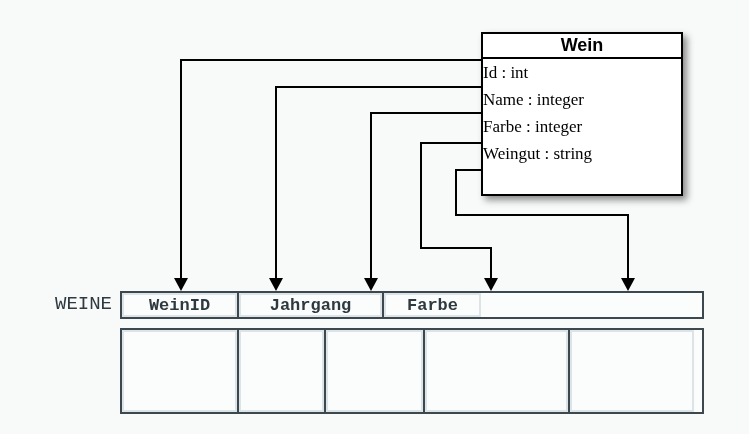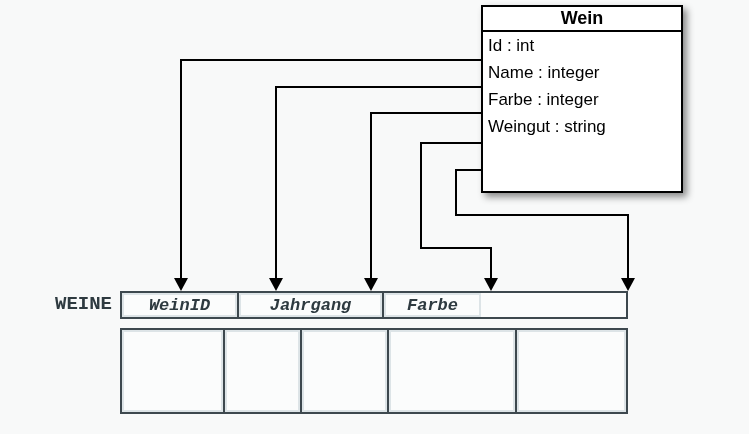--- a/index.html
+++ b/index.html
@@ -13,65 +13,64 @@
   }
   #connectors {
     position: absolute;
     left: 0; top: 0;
     width: 749px; height: 434px;
     pointer-events: none;
   }
   
   .wein-box {
     position: absolute;
-    left: 481px; top: 5px;
-    width: 202px; height: 188px;
+    left: 481px; top: 32px;
+    width: 202px; height: 164px;
     box-sizing: border-box;
     background: #ffffff;
     border: 2px solid #000000;
     box-shadow: 4px 4px 7px rgba(0,0,0,0.45);
   }
   .wein-title {
     height: 23px;
     line-height: 23px;
     border-bottom: 2px solid #000000;
     text-align: center;
     font-weight: bold;
     font-size: 18px;
     color: #000000;
   }
   .wein-attr {
     height: 27px;
     line-height: 27px;
     font-size: 17px;
-    padding-left: 5px;
     color: #000000;
     white-space: nowrap;
+    font-family: Liberation Serif, serif;
   }
   
   .tbl-label {
     position: absolute;
     left: 40px; top: 294px;
     width: 72px;
     text-align: right;
     font-family: "Liberation Mono", monospace;
-    font-weight: bold;
+    font-weight: normal;
     font-size: 19px;
     line-height: 20px;
     color: #2e3a40;
   }
   .thead, .tbody {
     position: absolute;
     left: 120px;
-    width: 508px;
+    width: 584px;
     box-sizing: border-box;
     border: 2px solid #3d484e;
     display: flex;
     background: #fbfcfc;
-    font-style: italic;
   }
   .thead { top: 291px; height: 28px; }
   .tbody { top: 328px; height: 86px; }
   .th, .td {
     box-sizing: border-box;
     border-left: 2px solid #3d484e;
     box-shadow: inset 0 0 0 2px #dde4e7;
     display: flex;
     align-items: center;
     justify-content: center;

